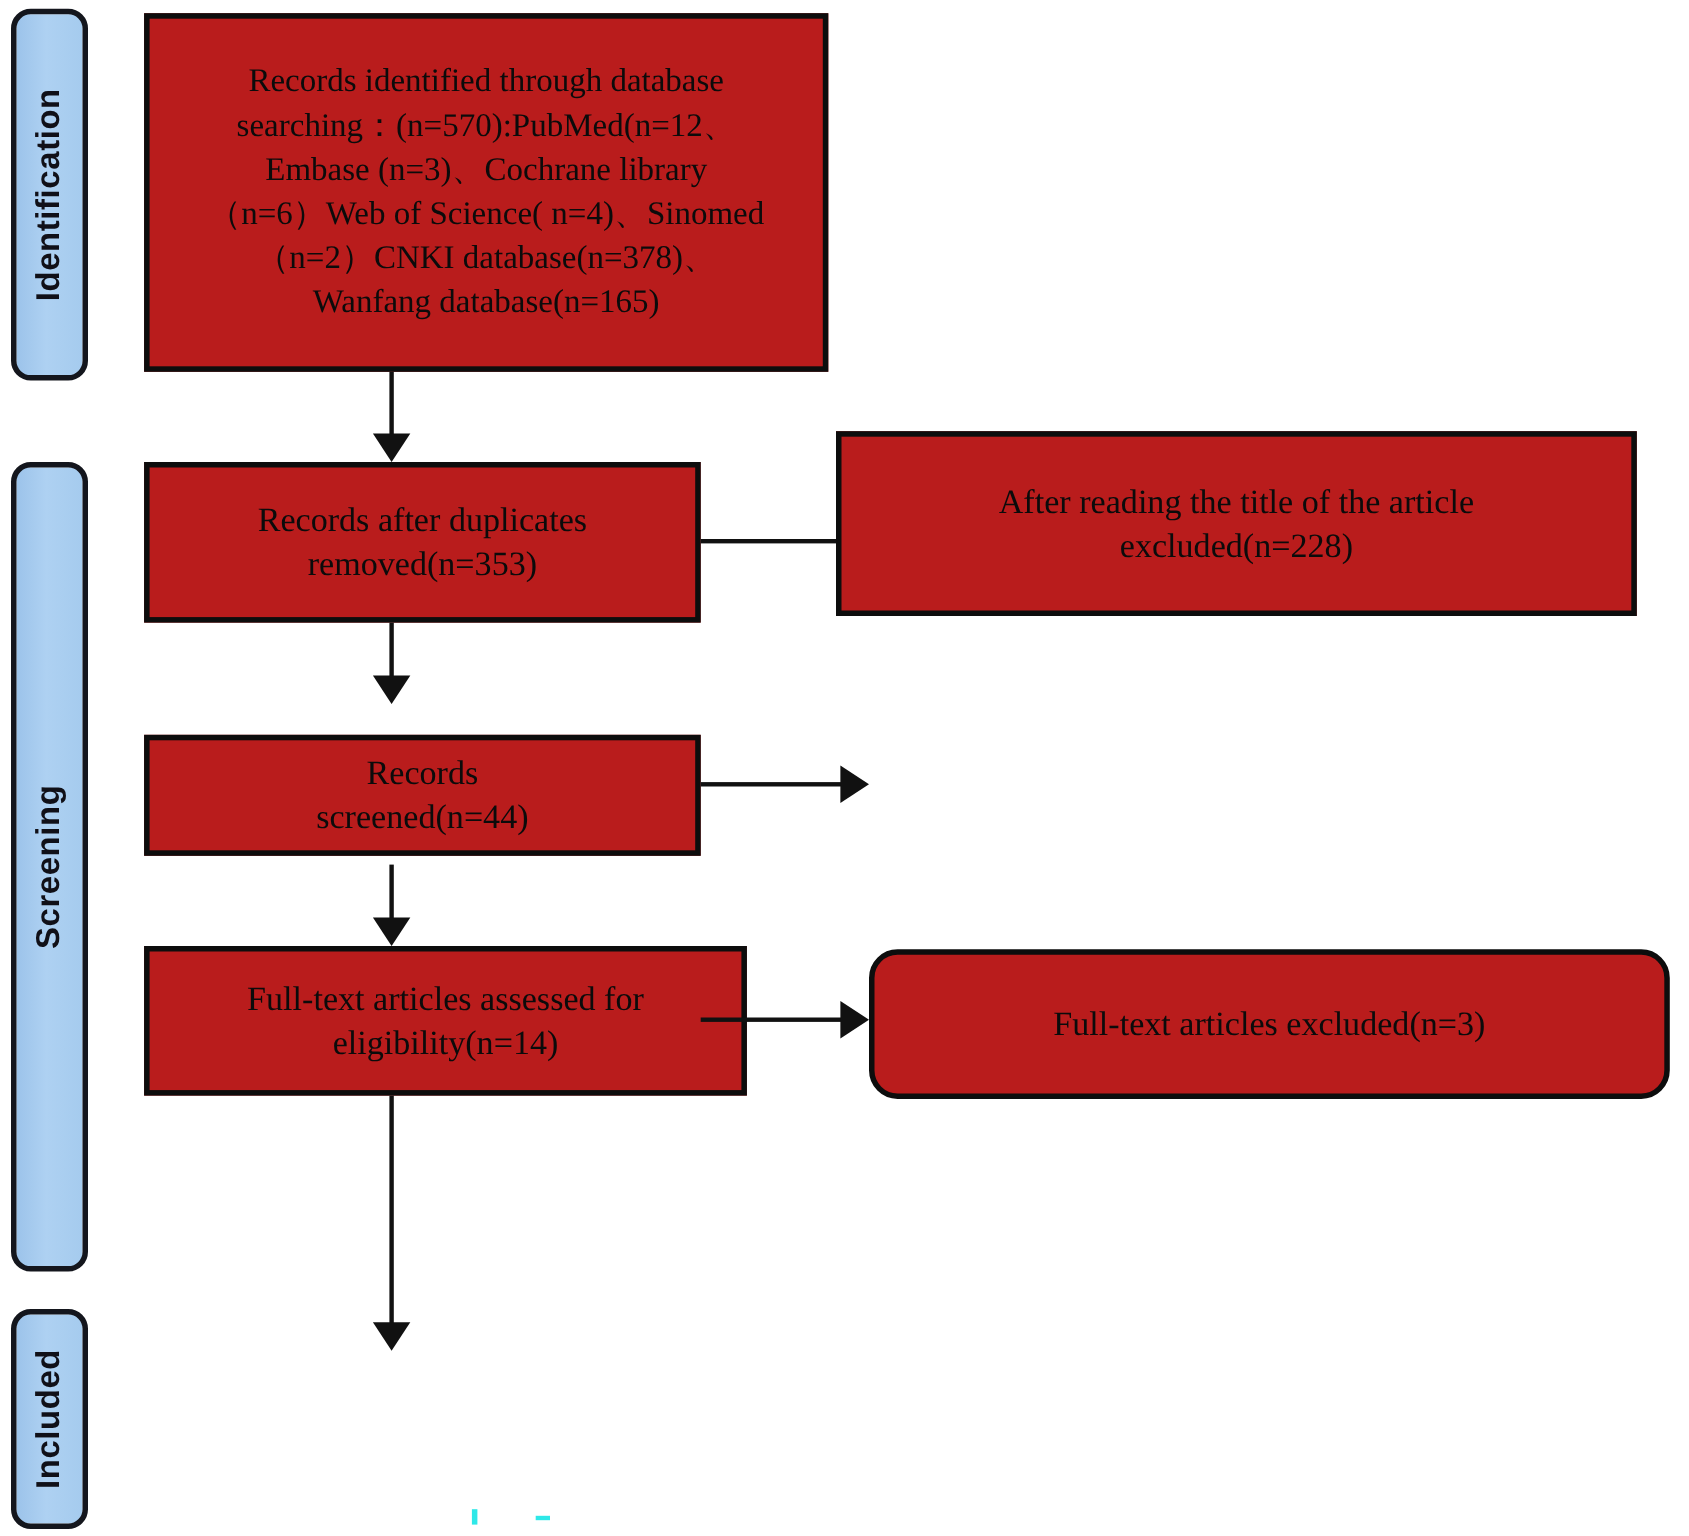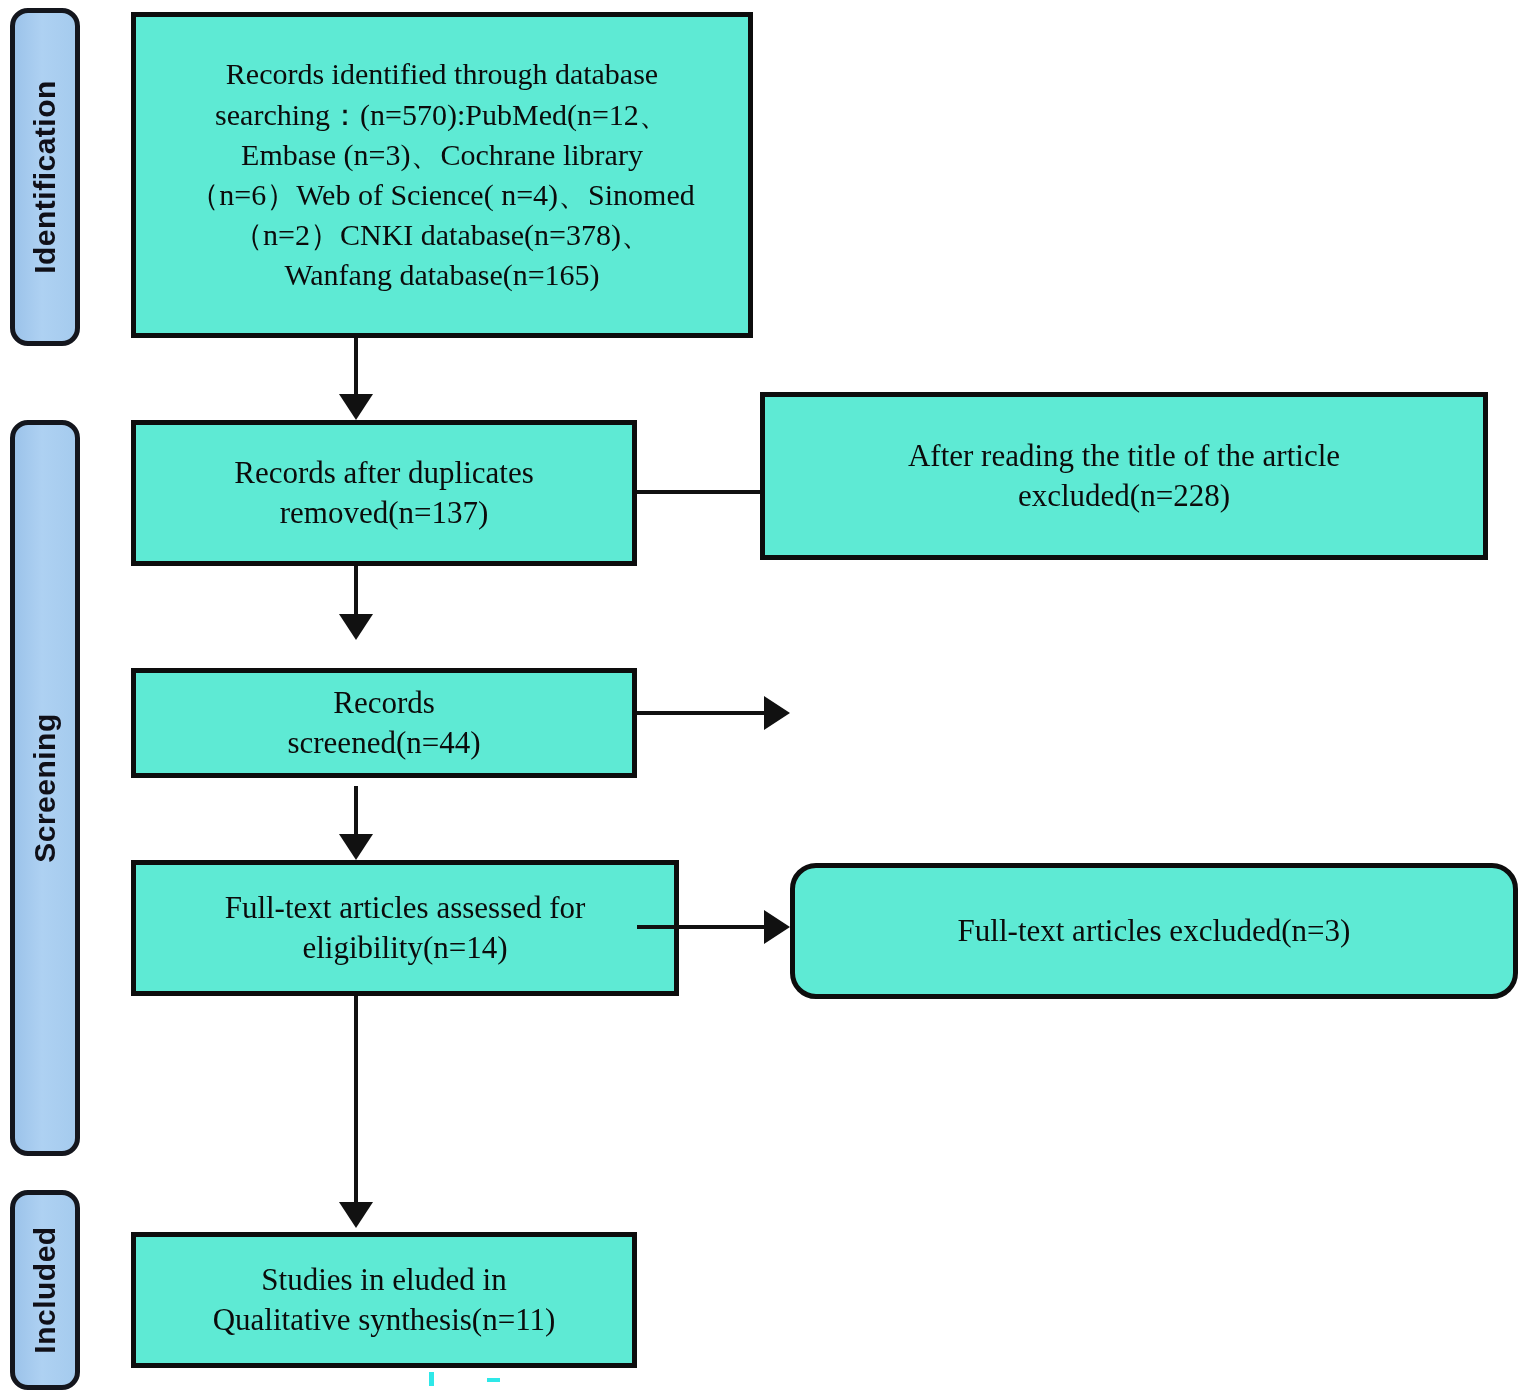--- a/index.html
+++ b/index.html
@@ -33,21 +33,21 @@
     font-family: "Liberation Sans", "DejaVu Sans", sans-serif;
     font-weight: bold;
     font-size: 30px;
     color: #101018;
     letter-spacing: 0.5px;
   }
 
   
   .flow-box {
     position: absolute;
-    background: #5eead4;
+    background: #b91c1c;
     border: 5px solid #0d0d0d;
     box-sizing: border-box;
     display: flex;
     align-items: center;
     justify-content: center;
     text-align: center;
     padding: 6px 14px;
   }
   .box-text {
     font-size: 31px;
@@ -119,21 +119,21 @@
 （n=6）Web of Science( n=4)、Sinomed
 （n=2）CNKI  database(n=378)、
 Wanfang database(n=165)</div>
   </div>
 
   <div class="v-line" style="left:354px; top:338px; height:62px;"></div>
   <div class="v-head" style="left:339px; top:394px;"></div>
 
   <div class="flow-box" style="left:131px; top:420px; width:506px; height:146px;">
     <div class="box-text">Records after duplicates
-removed(n=137)</div>
+removed(n=353)</div>
   </div>
 
   <div class="h-line" style="left:637px; top:490px; width:133px;"></div>
   <div class="h-head" style="left:764px; top:475px;"></div>
 
   <div class="flow-box" style="left:760px; top:392px; width:728px; height:168px;">
     <div class="box-text">After reading the title of the article
 excluded(n=228)</div>
   </div>
 
@@ -160,21 +160,17 @@
   <div class="h-line" style="left:637px; top:925px; width:133px;"></div>
   <div class="h-head" style="left:764px; top:910px;"></div>
 
   <div class="flow-box" style="left:790px; top:863px; width:728px; height:136px;border-radius:26px;">
     <div class="box-text">Full-text articles excluded(n=3)</div>
   </div>
 
   <div class="v-line" style="left:354px; top:996px; height:212px;"></div>
   <div class="v-head" style="left:339px; top:1202px;"></div>
 
-  <div class="flow-box" style="left:131px; top:1232px; width:506px; height:136px;">
-    <div class="box-text">Studies in eluded in
-Qualitative synthesis(n=11)</div>
-  </div>
 
   <div class="artifact" style="left:429px; top:1372px; width:5px; height:14px;"></div>
   <div class="artifact" style="left:487px; top:1378px; width:13px; height:4px;"></div>
 
 </div>
 
 </body></html>

